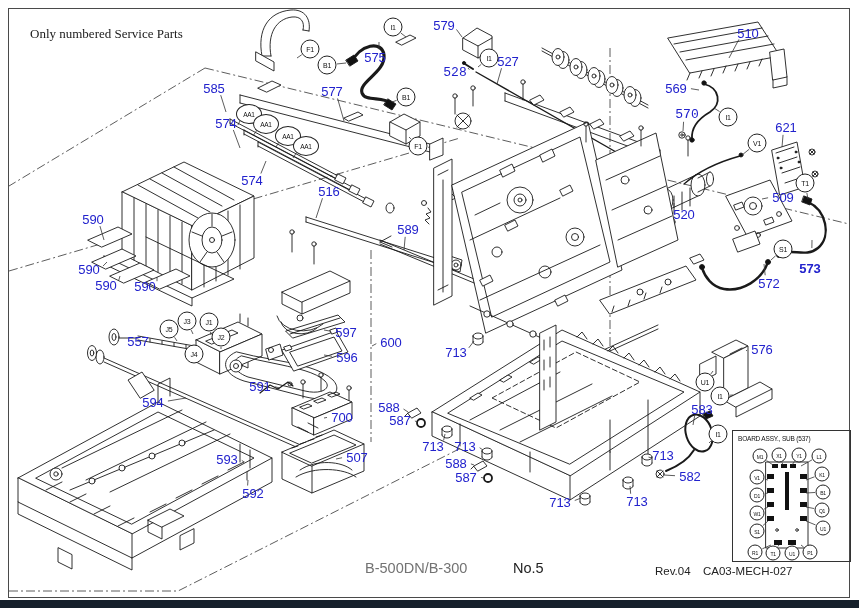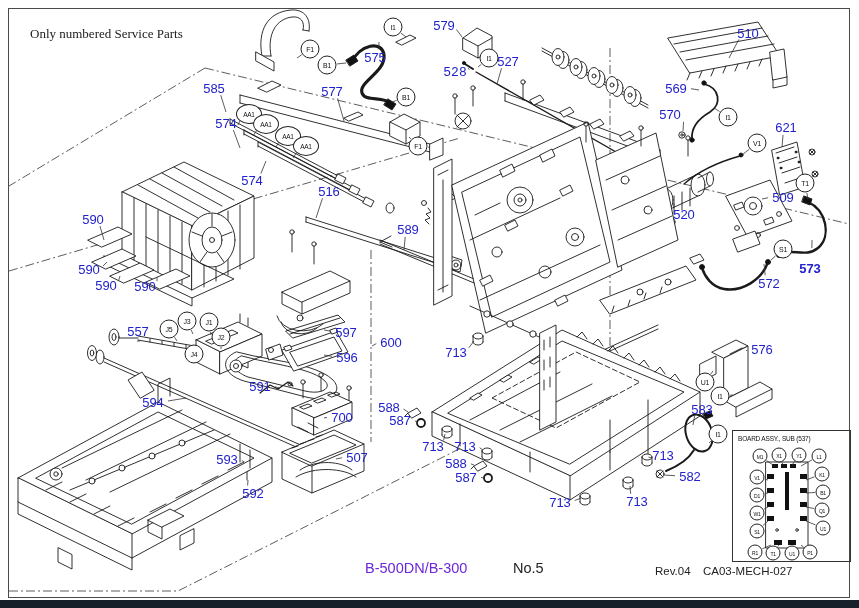--- a/index.html
+++ b/index.html
@@ -14,21 +14,21 @@
       border:1.2px solid #222;border-radius:50%;background:#fff;box-sizing:border-box;
       display:flex;align-items:center;justify-content:center;
       font-size:7px;color:#111;letter-spacing:-0.3px;}
   .conn.wide{width:26px;height:20px;font-size:6.5px;}
   .conn.board{width:15px;height:15px;font-size:5px;border-width:1px;}
   .note{position:absolute;left:30px;top:26px;z-index:5;font-size:13px;color:#1a1a1a;line-height:1.3;font-family:Liberation Serif, serif;}
   .board-box{position:absolute;left:732px;top:430px;width:119px;height:132px;
       border:1.2px solid #333;box-sizing:border-box;z-index:2;background:transparent;}
   .board-title{position:absolute;left:738px;top:435px;z-index:5;font-size:6.5px;color:#111;
       letter-spacing:-0.2px;white-space:nowrap;}
-  .footer-model{position:absolute;left:365px;top:560px;font-size:14.5px;color:#6d28d9;z-index:5;text-align:right;}
+  .footer-model{position:absolute;left:365px;top:560px;font-size:14.5px;color:#737373;z-index:5;text-align:right;}
   .footer-sheet{position:absolute;left:513px;top:560px;font-size:14.5px;color:#222;z-index:5;}
   .footer-rev{position:absolute;left:655px;top:565px;font-size:11.5px;color:#222;z-index:5;}
   .footer-doc{position:absolute;left:703px;top:565px;font-size:11.5px;color:#222;z-index:5;}
   .page-border{position:absolute;left:8px;top:8px;width:842px;height:590px;
       border:1.5px solid #4a4a4a;box-sizing:border-box;z-index:1;pointer-events:none;}
   .bottom-bar{position:absolute;left:0;top:600px;width:859px;height:8px;
       background:var(--bar-color,#16202b);z-index:6;}
 </style>
 </head>
 <body>
@@ -504,31 +504,31 @@
     </svg>
 
   <div id="labels-layer">
       <div class="part-label" style="left: 214px; top: 88px;">585</div>
       <div class="part-label" style="left: 226px; top: 123px;">574</div>
       <div class="part-label" style="left: 252px; top: 180px;">574</div>
       <div class="part-label" style="left: 93px; top: 219px;">590</div>
       <div class="part-label" style="left: 89px; top: 269px;">590</div>
       <div class="part-label" style="left: 106px; top: 285px;">590</div>
       <div class="part-label" style="left: 145px; top: 286px;">590</div>
-      <div class="part-label" style="left: 122px; top: 331px; padding-left: 32px;">557</div>
+      <div class="part-label" style="left: 122px; top: 341px; padding-left: 32px;">557</div>
       <div class="part-label" style="left: 153px; top: 402px;">594</div>
       <div class="part-label" style="left: 332px; top: 91px;">577</div>
       <div class="part-label" style="left: 375px; top: 57px;">575</div>
       <div class="part-label" style="left: 444px; top: 25px;">579</div>
       <div class="part-label" style="left: 455px; top: 72px; font-family: Liberation Mono, monospace;">528</div>
       <div class="part-label" style="left: 508px; top: 61px;">527</div>
       <div class="part-label" style="left: 329px; top: 191px;">516</div>
       <div class="part-label" style="left: 408px; top: 229px;">589</div>
       <div class="part-label" style="left: 676px; top: 88px;">569</div>
-      <div class="part-label" style="left: 670px; top: 114px;">570</div>
+      <div class="part-label" style="left: 687px; top: 114px; font-family: Liberation Mono, monospace;">570</div>
       <div class="part-label" style="left: 748px; top: 33px;">510</div>
       <div class="part-label" style="left: 786px; top: 127px;">621</div>
       <div class="part-label" style="left: 783px; top: 197px;">509</div>
       <div class="part-label" style="left: 684px; top: 214px;">520</div>
       <div class="part-label" style="left: 810px; top: 268px; font-weight: bold;">573</div>
       <div class="part-label" style="left: 769px; top: 283px;">572</div>
       <div class="part-label" style="left: 346px; top: 332px;">597</div>
       <div class="part-label" style="left: 347px; top: 357px;">596</div>
       <div class="part-label" style="left: 260px; top: 386px;">591</div>
       <div class="part-label" style="left: 391px; top: 342px;">600</div>

